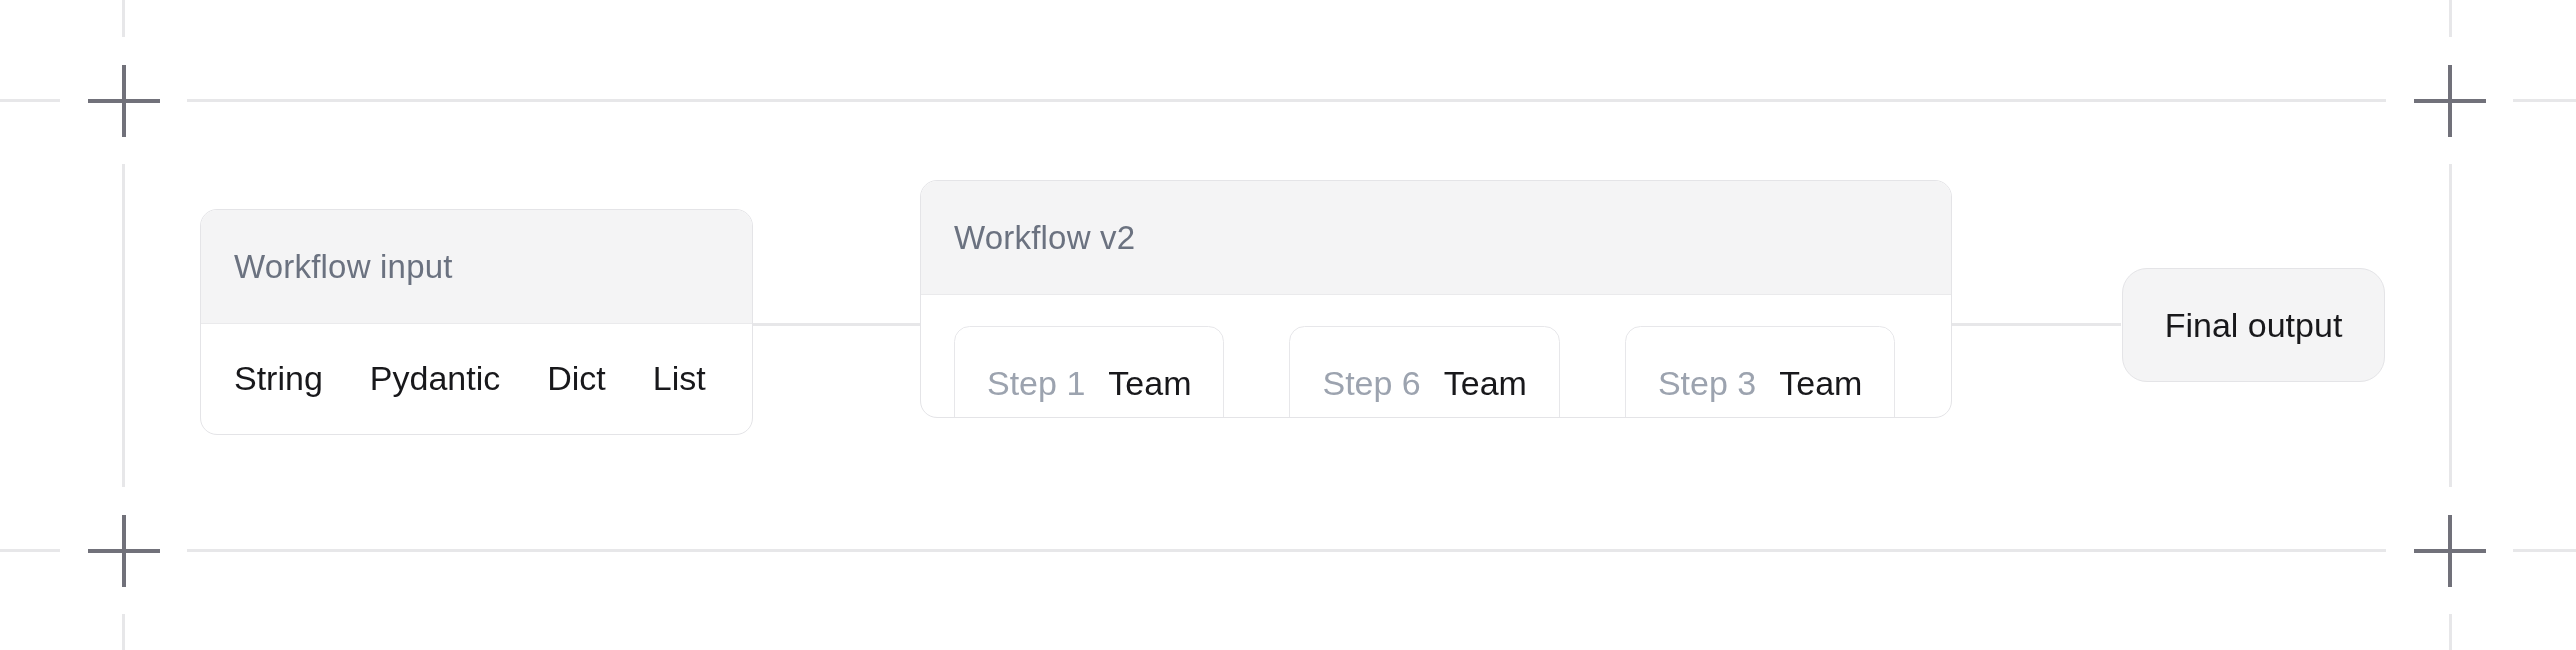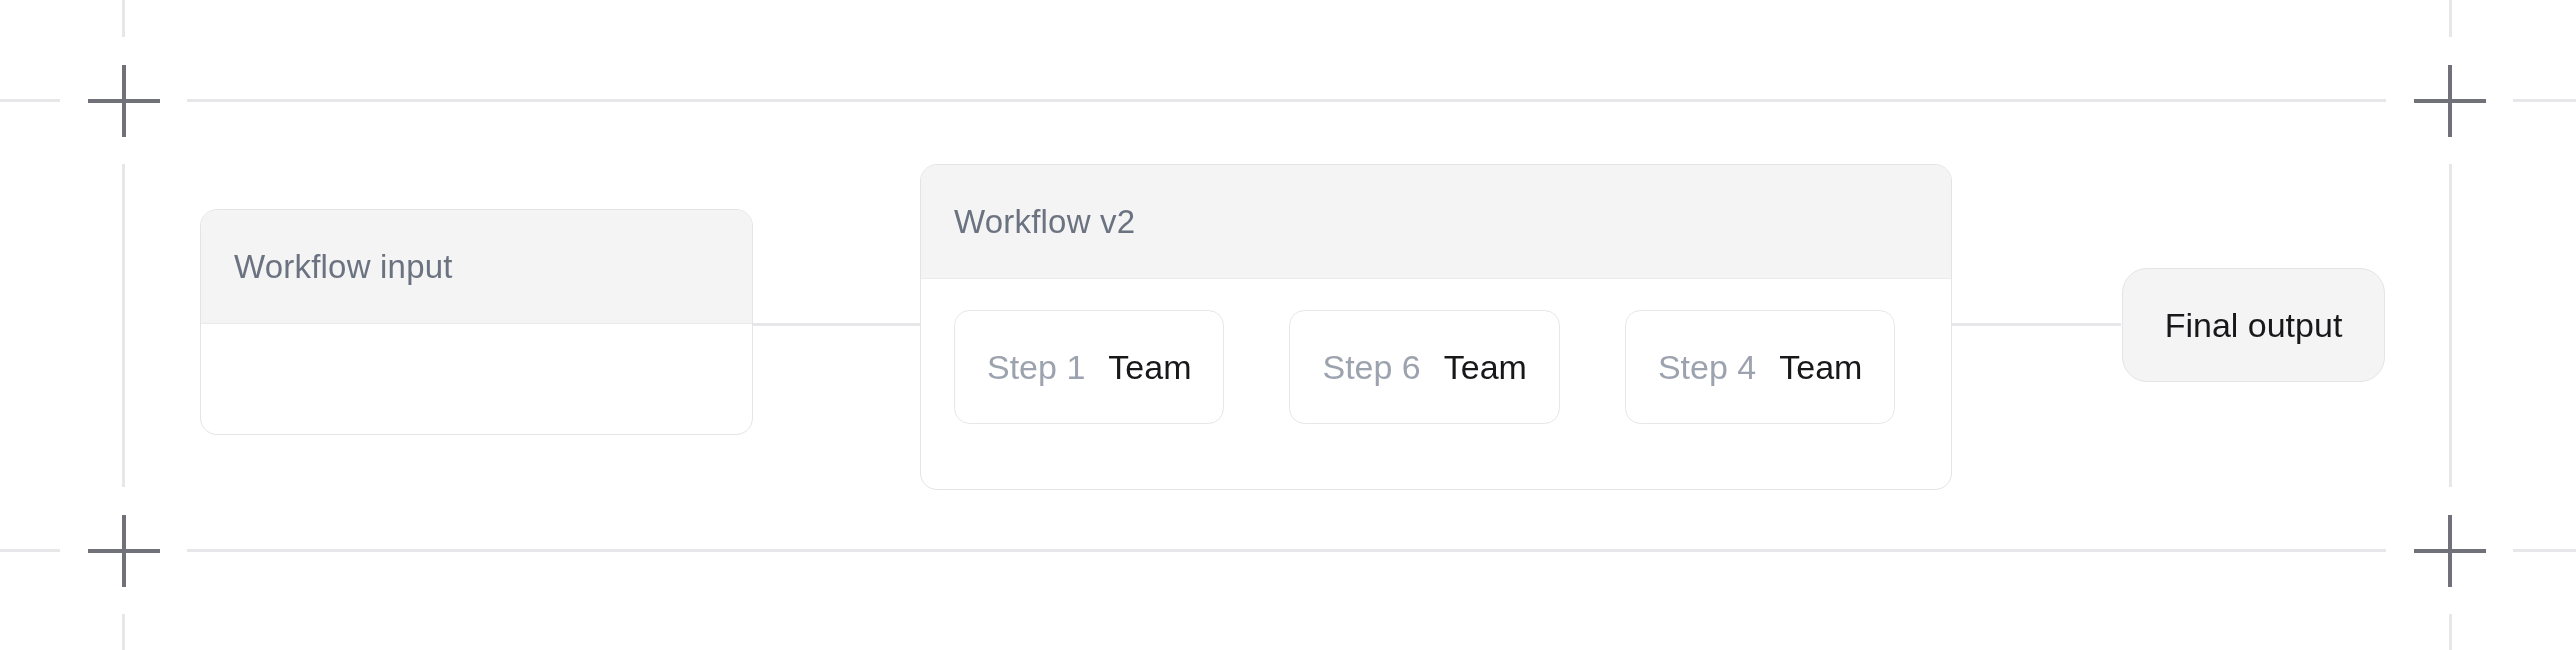--- a/index.html
+++ b/index.html
@@ -81,21 +81,21 @@
     align-items: center;
     padding-left: 33px;
     gap: 47px;
   }
   .type-chip {
     font-size: 34px;
     color: #18181b;
     white-space: nowrap;
   }
 
-  .workflow-card { left: 920px; top: 164px; width: 1032px; height: 326px; }
+  .workflow-card { left: 920px; top: 180px; width: 1032px; height: 238px; }
   .workflow-card .card-body {
     height: 171px;
     display: flex;
     align-items: flex-start;
     padding: 31px 33px 0 33px;
     gap: 65px;
   }
   .step-box {
     height: 114px;
     background: #ffffff;
@@ -143,37 +143,43 @@
   <div class="crosshair" style="left:124px; top:551px;"></div>
   <div class="crosshair" style="left:2450px; top:551px;"></div>
 
   <div class="connector input-to-workflow"></div>
   <div class="connector workflow-to-output"></div>
 
   <div class="card input-card">
     <div class="card-header">
       <span class="card-title">Workflow input</span>
     </div>
+    <div class="card-body">
+      <span class="type-chip">String</span>
+      <span class="type-chip">Pydantic</span>
+      <span class="type-chip">Dict</span>
+      <span class="type-chip">List</span>
+    </div>
   </div>
 
   <div class="card workflow-card">
     <div class="card-header">
       <span class="card-title">Workflow v2</span>
     </div>
     <div class="card-body">
       <div class="step-box">
         <span class="step-label">Step 1</span>
         <span class="step-executor">Team</span>
       </div>
       <div class="step-box">
         <span class="step-label">Step 6</span>
         <span class="step-executor">Team</span>
       </div>
       <div class="step-box">
-        <span class="step-label">Step 4</span>
+        <span class="step-label">Step 3</span>
         <span class="step-executor">Team</span>
       </div>
     </div>
   </div>
 
   <div class="output-card">
     <span class="output-label">Final output</span>
   </div>
 
 </div>

